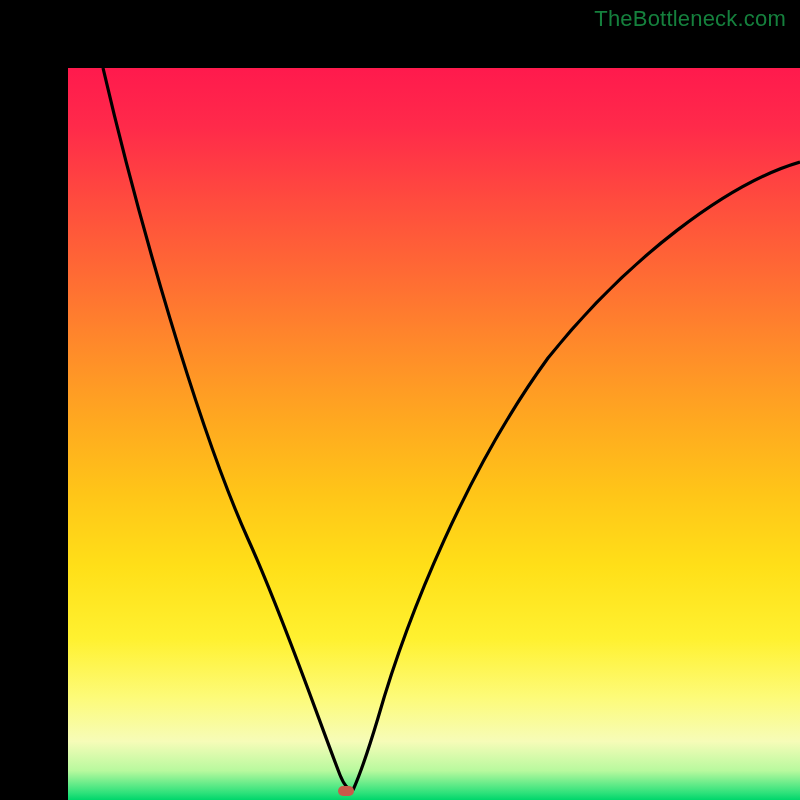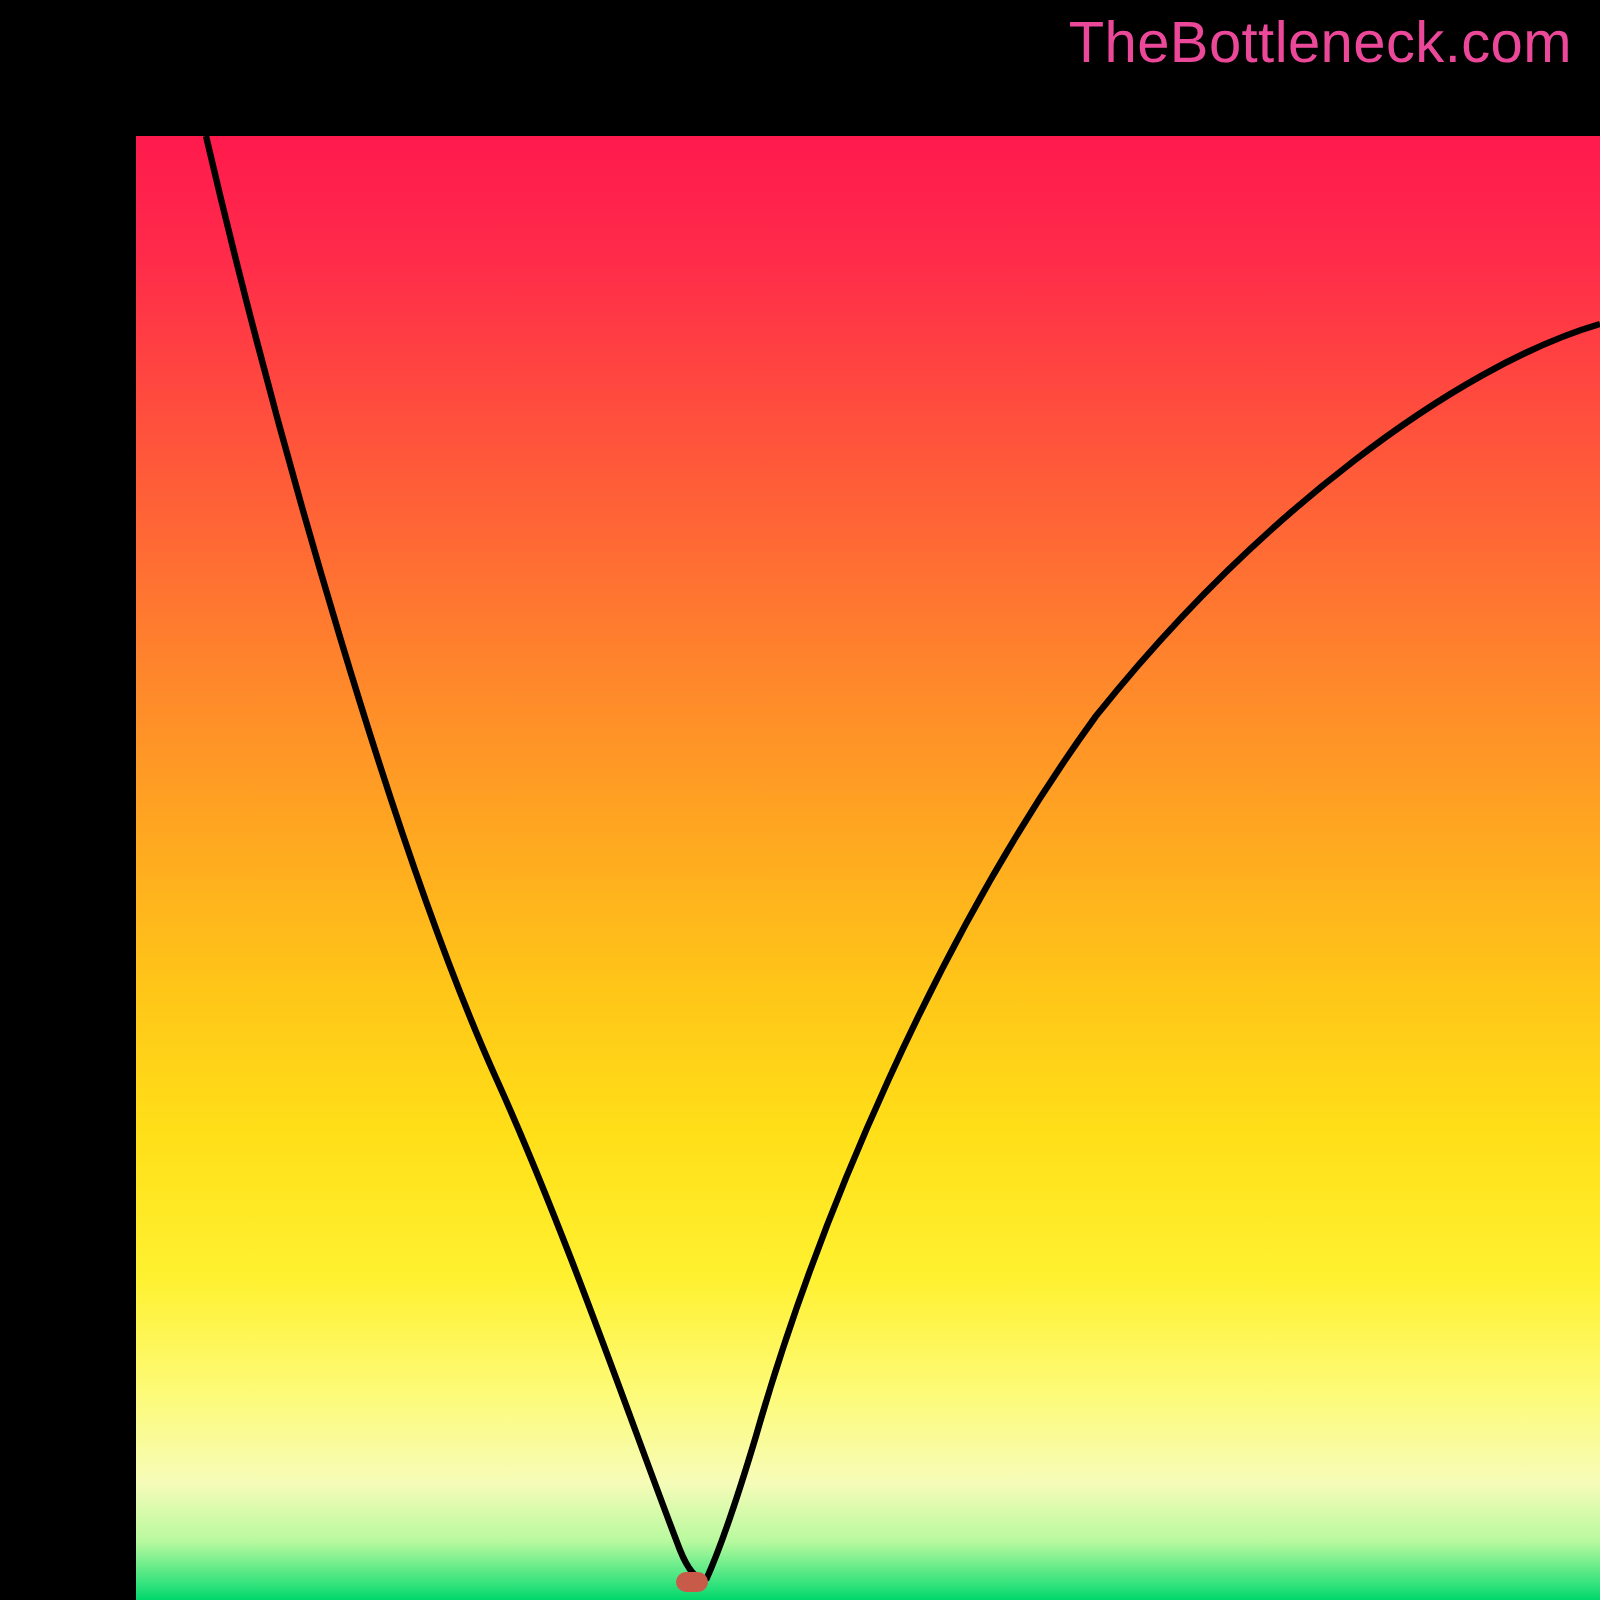--- a/index.html
+++ b/index.html
@@ -64,22 +64,22 @@
     position: absolute;
     width: 16px;
     height: 10px;
     background: #c85a4a;
     border-radius: 5px;
   }
   .watermark {
     position: absolute;
     top: 6px;
     right: 14px;
-    color: #ec4899;
-    font-size: 29px;
+    color: #15803d;
+    font-size: 22px;
     font-weight: 500;
     letter-spacing: 0.2px;
   }
 </style>
 </head>
 <body>
 
 <div class="frame">
   <div class="plot">
     <div class="gradient"></div>

